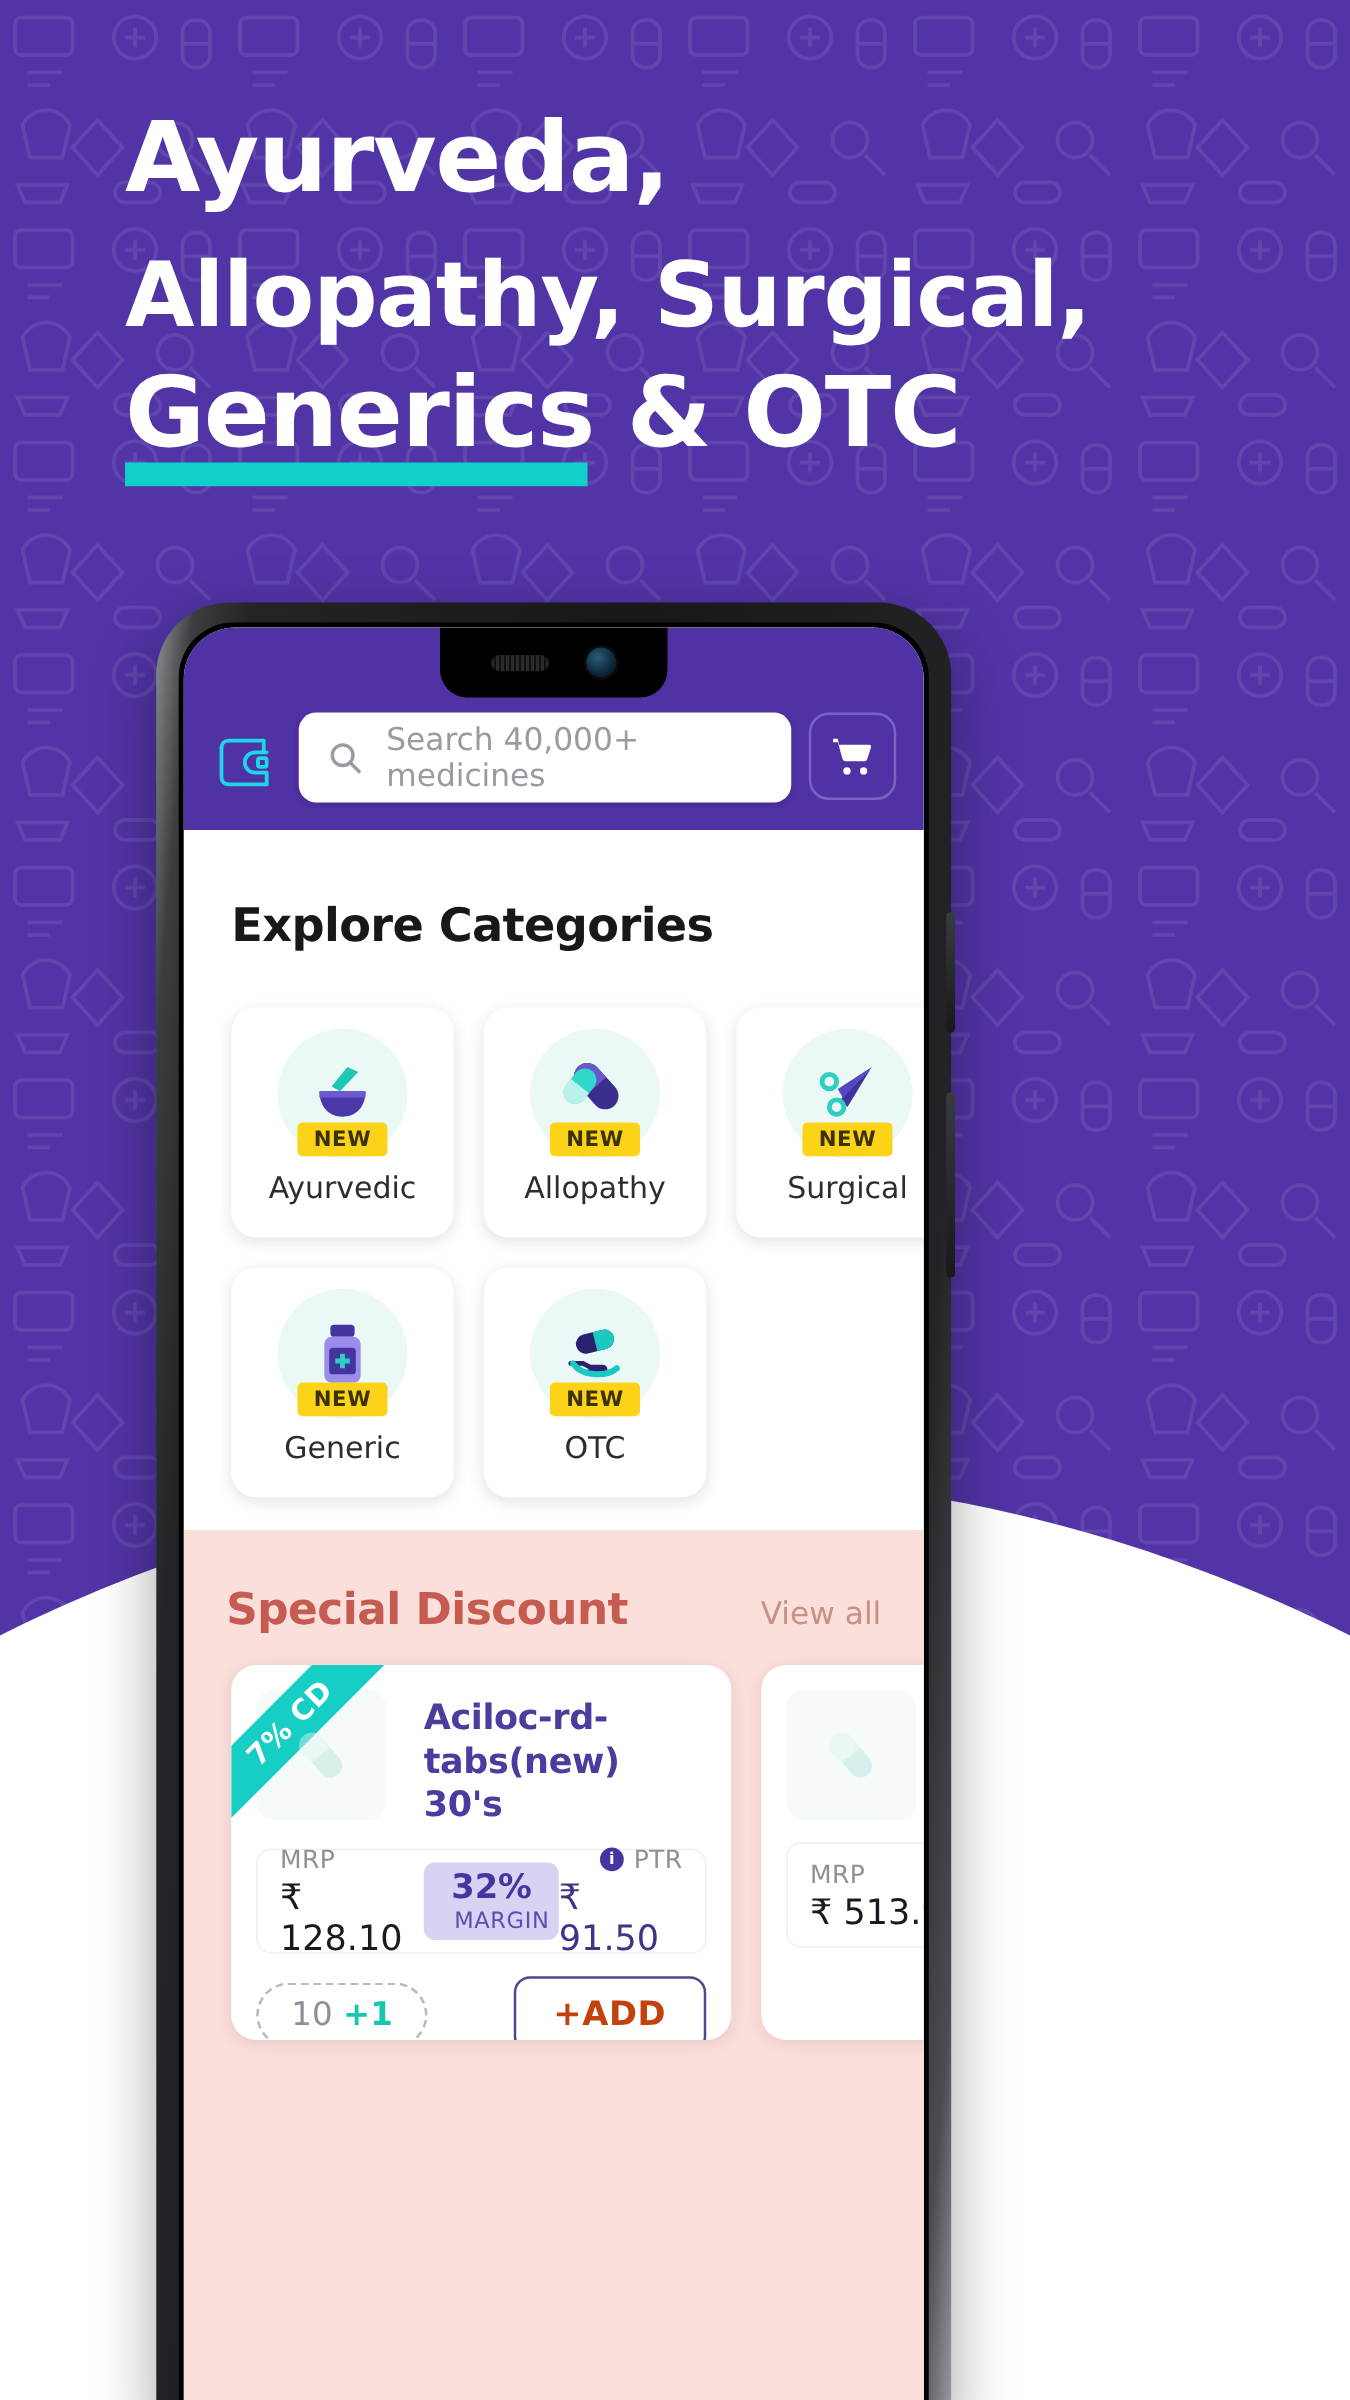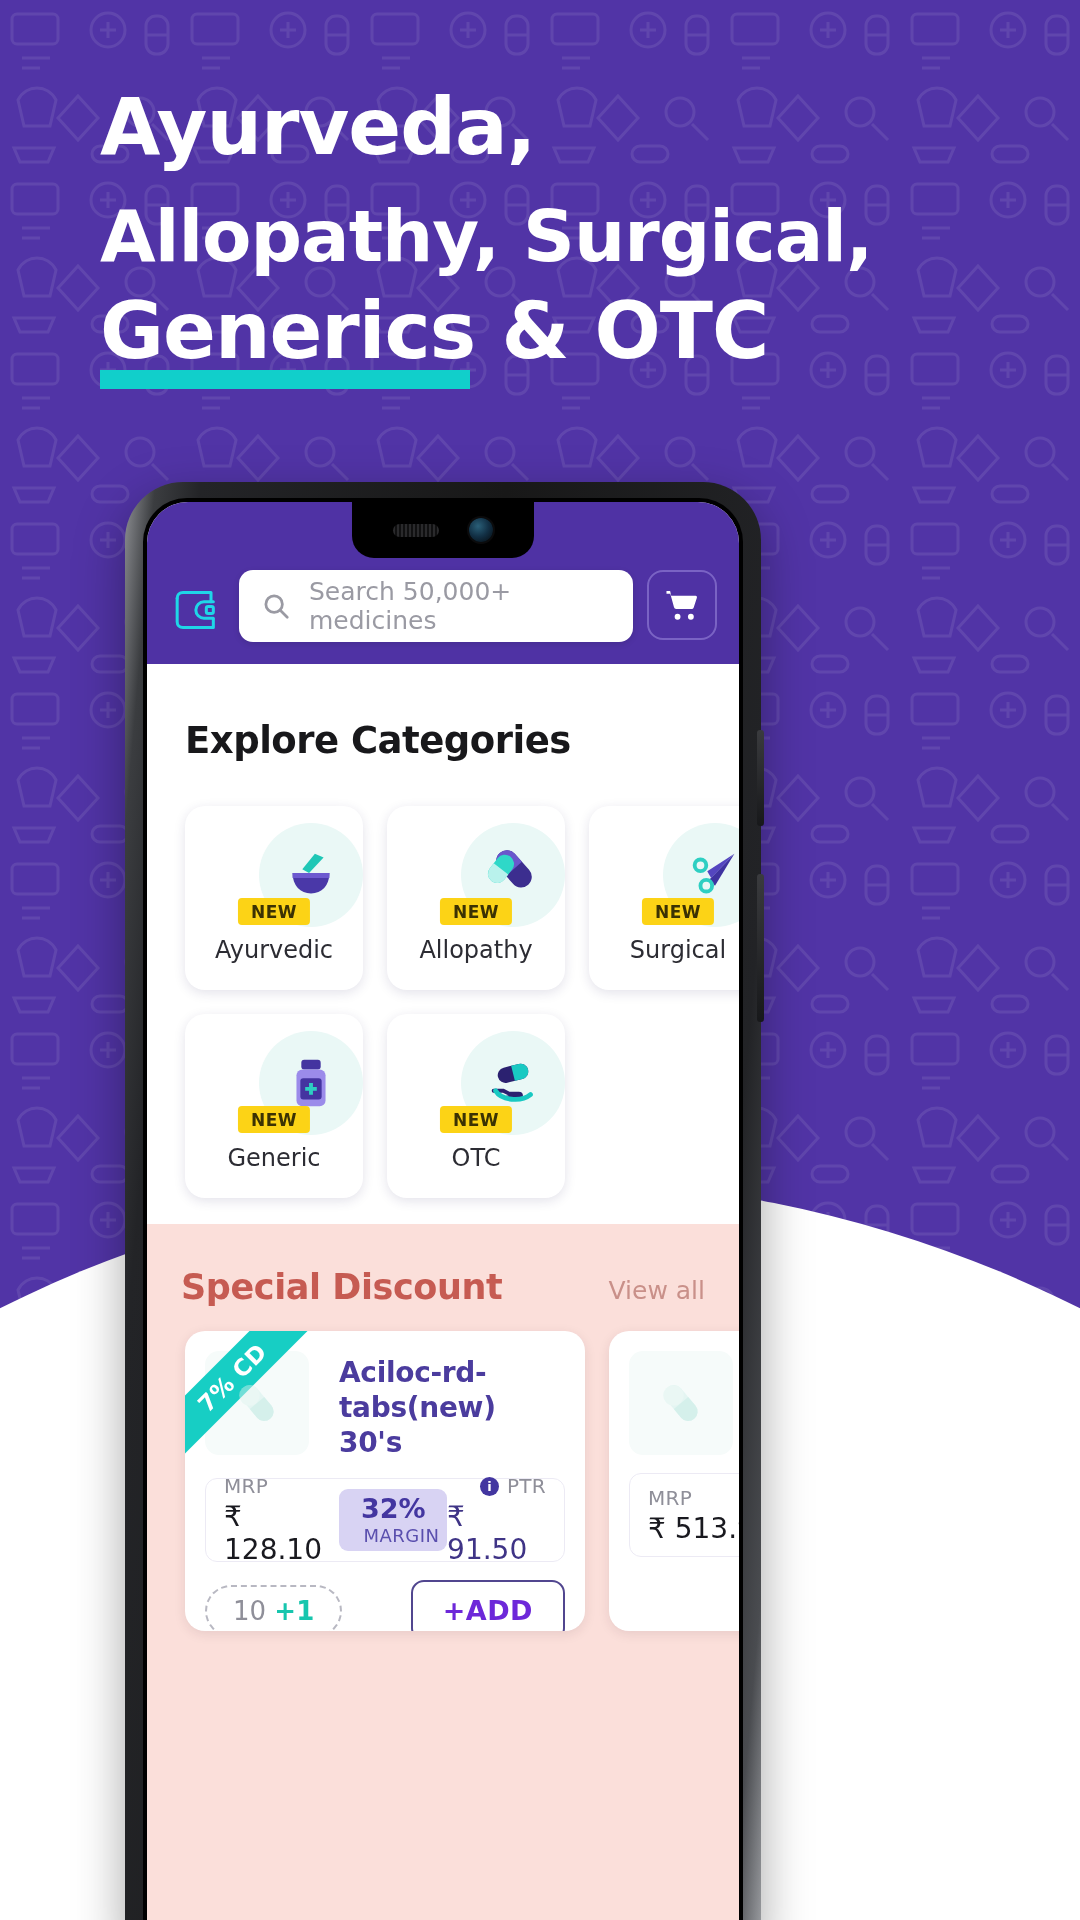--- a/index.html
+++ b/index.html
@@ -178,21 +178,21 @@
     gap:24px;
     padding:44px 0 0 38px;
     width:620px;
   }
   .cat-card{
     width:178px;height:184px;
     background:#fff;
     border-radius:20px;
     box-shadow:0 3px 12px rgba(40,30,90,.13);
     position:relative;
-    display:flex;flex-direction:column;align-items:flex-end;
+    display:flex;flex-direction:column;align-items:center;
     padding-top:17px;
   }
   .cat-ic-wrap{
     width:104px;height:104px;border-radius:50%;
     background:#EAF8F6;
     display:flex;align-items:center;justify-content:center;
   }
   .cat-ic-wrap svg{width:62px;height:62px;}
   .new-badge{
     position:absolute;
@@ -313,21 +313,21 @@
     font-size:26px;
     color:#8f8f99;
   }
   .combo-chip b{ color:#17C6AE; }
   .add-btn{
     border:2px solid #51468f;
     border-radius:13px;
     padding:13px 30px;
     font-size:27px;
     font-weight:bold;
-    color:#6d28d9;
+    color:#c2410c;
     letter-spacing:.5px;
     background:#fff;
   }
 </style>
 </head>
 <body>
 
 <div class="hero-bg"></div>
 
 <svg class="doodles" viewBox="0 0 1080 1920" preserveAspectRatio="none">
@@ -380,21 +380,21 @@
           <path d="M7 14v20c0 3 2 5 5 5h26V32"></path>
           <path d="M38 17h-8a7 7 0 0 0 0 14h8"></path>
           <rect x="32" y="21" width="6" height="6" rx="1.5"></rect>
         </svg>
 
         <div class="search-box">
           <svg class="mag" viewBox="0 0 24 24" fill="none" stroke="#9a9aa3" stroke-width="2.2" stroke-linecap="round">
             <circle cx="10.5" cy="10.5" r="6.6"></circle>
             <path d="M15.4 15.4L21 21"></path>
           </svg>
-          <span class="search-ph">Search 50,000+ medicines</span>
+          <span class="search-ph">Search 40,000+ medicines</span>
         </div>
 
         <div class="cart-btn">
           <svg viewBox="0 0 24 24" fill="#ffffff">
             <path d="M2.2 3.2h2.3l.7 3h15.4c.6 0 1 .6.8 1.2l-2 6.1a1.4 1.4 0 0 1-1.3 1H8.3a1.4 1.4 0 0 1-1.35-1.05L4.6 4.9H2.2z"></path>
             <circle cx="9.2" cy="19.4" r="1.85"></circle>
             <circle cx="17.6" cy="19.4" r="1.85"></circle>
           </svg>
         </div>
       </div>

